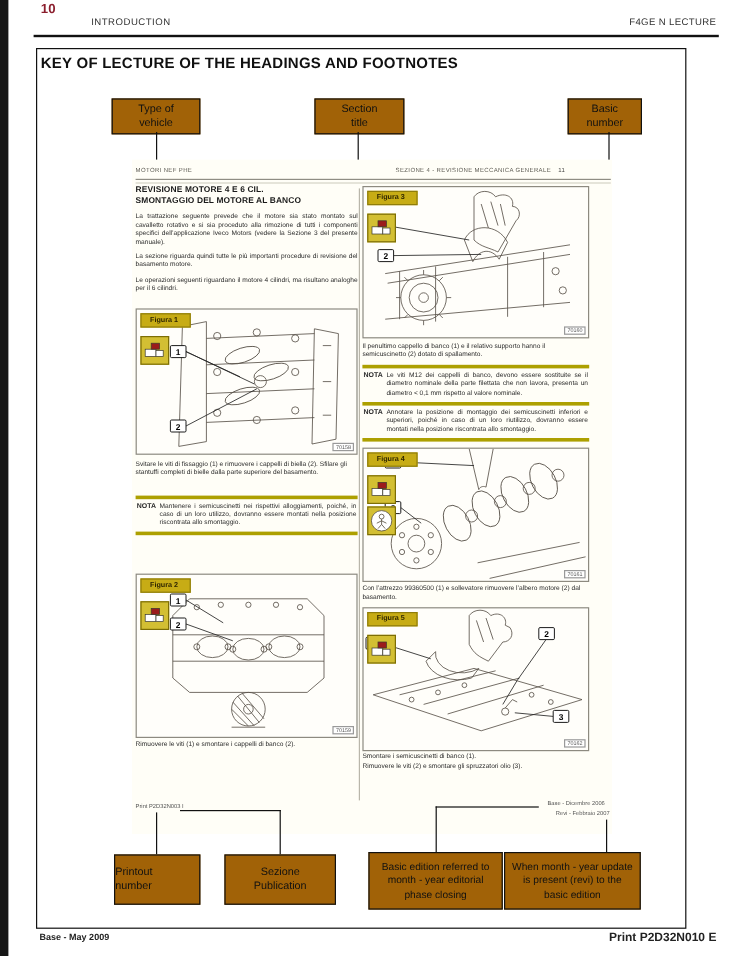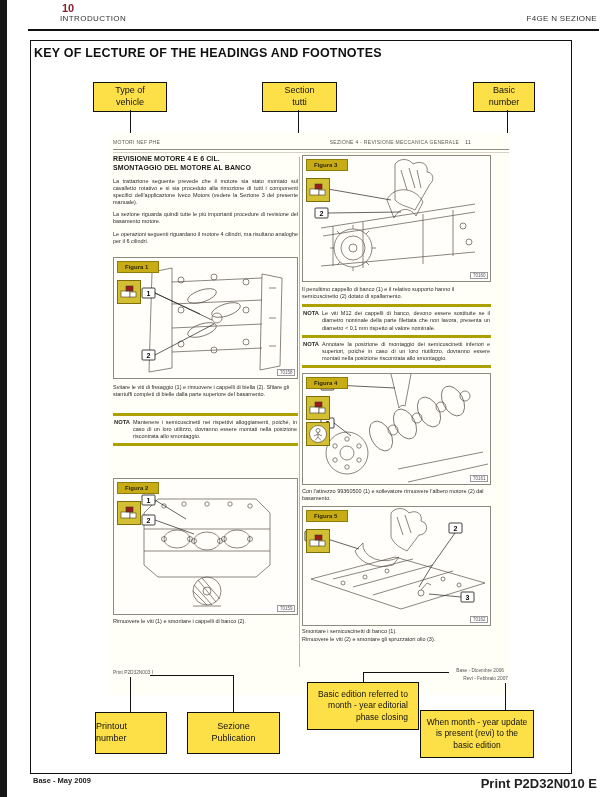--- a/index.html
+++ b/index.html
@@ -1,28 +1,28 @@
 <!DOCTYPE html>
 <html><head>
 <meta charset="utf-8">
 <style>
   html,body{margin:0;padding:0;}
   body{width:615px;height:797px;position:relative;background:#ffffff;
        font-family:"Liberation Sans","DejaVu Sans",sans-serif;color:#111;overflow:hidden;}
   .edge-bar{position:absolute;left:0;top:0;width:7px;height:797px;background:#161616;}
   
-  .hdr-num{position:absolute;left:34px;top:2px;font-size:11px;font-weight:bold;color:#8b1e2d;margin-left:28px;}
-  .hdr-sec{position:absolute;left:60px;top:14px;font-size:8px;letter-spacing:.4px;color:#333;}
+  .hdr-num{position:absolute;left:34px;top:2px;font-size:11px;font-weight:bold;color:#8b1e2d;}
+  .hdr-sec{position:absolute;left:76px;top:14px;font-size:8px;letter-spacing:.4px;color:#333;}
   .hdr-series{position:absolute;right:18px;top:14px;font-size:8px;letter-spacing:.3px;color:#333;}
   .hdr-rule{position:absolute;left:28px;top:29px;width:571px;height:2px;background:#111;}
   
   .content-box{position:absolute;left:30px;top:40px;width:540px;height:732px;border:1.2px solid #111;background:#fff;}
   .page-title{position:absolute;left:34px;top:46px;font-size:12.5px;font-weight:bold;letter-spacing:.2px;color:#101010;}
   
-  .co-box{position:absolute;border:1.2px solid #111;background:#fde047;display:flex;align-items:center;justify-content:center;
+  .co-box{position:absolute;border:1.2px solid #111;background:#a16207;display:flex;align-items:center;justify-content:center;
           text-align:center;font-size:9px;line-height:1.3;white-space:pre-line;color:#111;}
   .co-left{justify-content:flex-start;text-align:left;padding-left:0;}
   .vline,.hline{position:absolute;background:#111;}
   .vline{width:1.1px;} .hline{height:1.1px;}
   
   .sample{position:absolute;left:110px;top:133px;width:400px;height:562px;background:#fffef7;}
   .sp-hrow{position:absolute;left:3px;top:6px;width:358px;display:flex;justify-content:space-between;
            font-size:5px;letter-spacing:.3px;color:#5c5a52;}
   .sp-hpage{margin-left:6px;color:#444;}
   .sp-rule1{position:absolute;left:3px;top:16px;width:396px;height:1px;background:#8f8d84;}
@@ -40,39 +40,39 @@
   .fig-ref{position:absolute;right:2px;bottom:2px;font-size:4.5px;color:#555;border:.5px solid #999;
            padding:0 1.5px;background:#fff;z-index:3;}
   .nota-bar{height:3px;background:#ada000;}
   .nota-body{display:flex;gap:3px;padding:3px 1px;font-size:5.5px;line-height:1.3;color:#2b2b2b;text-align:justify;}
   .nota-label{font-weight:bold;font-size:5.8px;flex:0 0 auto;}
   .sp-fprint{position:absolute;left:3px;top:537px;font-size:4.8px;color:#555;}
   .sp-fbase{position:absolute;right:6px;top:535px;font-size:4.8px;color:#555;text-align:right;}
   .sp-frevi{position:absolute;right:2px;top:543px;font-size:4.8px;color:#555;text-align:right;}
   
   .ftr-left{position:absolute;left:33px;top:776px;font-size:7.5px;font-weight:bold;color:#222;}
-  .ftr-right{position:absolute;right:18px;top:776px;font-size:13px;font-weight:bold;color:#222;}
+  .ftr-right{position:absolute;right:18px;top:776px;font-size:10px;font-weight:bold;color:#222;}
 </style>
 </head>
 <body>
 
 <div class="edge-bar"></div>
 
 <div class="hdr-num">10</div>
 <div class="hdr-sec">INTRODUCTION</div>
-<div class="hdr-series">F4GE N SEZIONE</div>
+<div class="hdr-series">F4GE N LECTURE</div>
 <div class="hdr-rule"></div>
 
 <div class="content-box"></div>
 <div class="page-title">KEY OF LECTURE OF THE HEADINGS AND FOOTNOTES</div>
 
 <div class="co-box" style="left:93px;top:82px;width:72px;height:28px;">Type of
 vehicle</div>
 <div class="co-box" style="left:262px;top:82px;width:73px;height:28px;">Section
-tutti</div>
+title</div>
 <div class="co-box" style="left:473px;top:82px;width:60px;height:28px;">Basic
 number</div>
 
 <div class="vline" style="left:130px;top:110px;height:36px;"></div>
 <div class="vline" style="left:298px;top:110px;height:36px;"></div>
 <div class="hline" style="left:298px;top:146px;width:34px;"></div>
 <div class="vline" style="left:507px;top:110px;height:36px;"></div>
 <div class="hline" style="left:472px;top:146px;width:35px;"></div>
 
 <div class="sample">
@@ -345,21 +345,21 @@
 <div class="hline" style="left:150px;top:675px;width:84px;"></div>
 <div class="vline" style="left:233px;top:675px;height:37px;"></div>
 <div class="hline" style="left:363px;top:672px;width:86px;"></div>
 <div class="vline" style="left:363px;top:672px;height:38px;"></div>
 <div class="vline" style="left:505px;top:683px;height:27px;"></div>
 
 <div class="co-box co-left" style="left:95px;top:712px;width:70px;height:40px;">Printout
 number</div>
 <div class="co-box" style="left:187px;top:712px;width:91px;height:40px;">Sezione
 Publication</div>
-<div class="co-box" style="left:307px;top:682px;width:110px;height:46px;font-size:8.5px;text-align:right;">Basic edition referred to
+<div class="co-box" style="left:307px;top:710px;width:110px;height:46px;font-size:8.5px;">Basic edition referred to
 month - year editorial
 phase closing</div>
 <div class="co-box" style="left:420px;top:710px;width:112px;height:46px;font-size:8.5px;">When month - year update
 is present (revi) to the
 basic edition</div>
 
 <div class="ftr-left">Base - May 2009</div>
 <div class="ftr-right">Print P2D32N010 E</div>
 
 </body></html>

